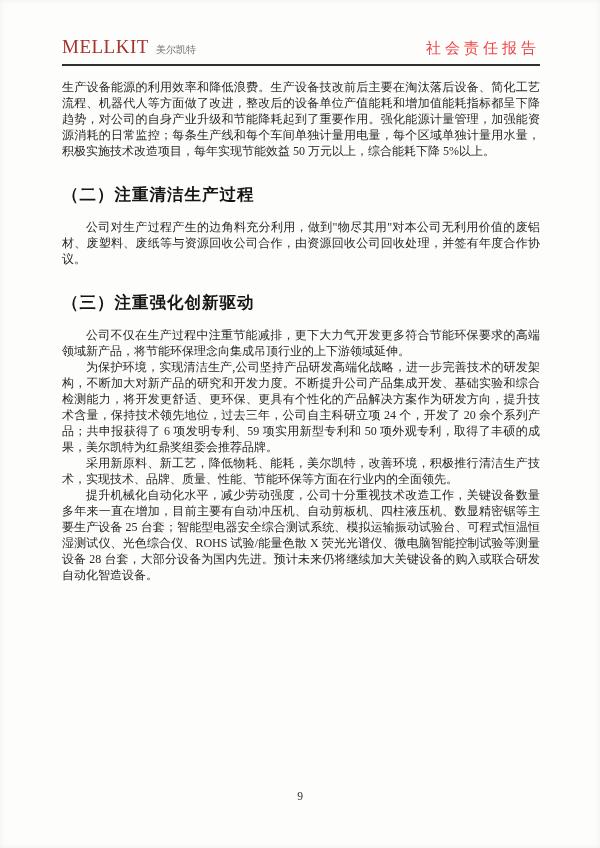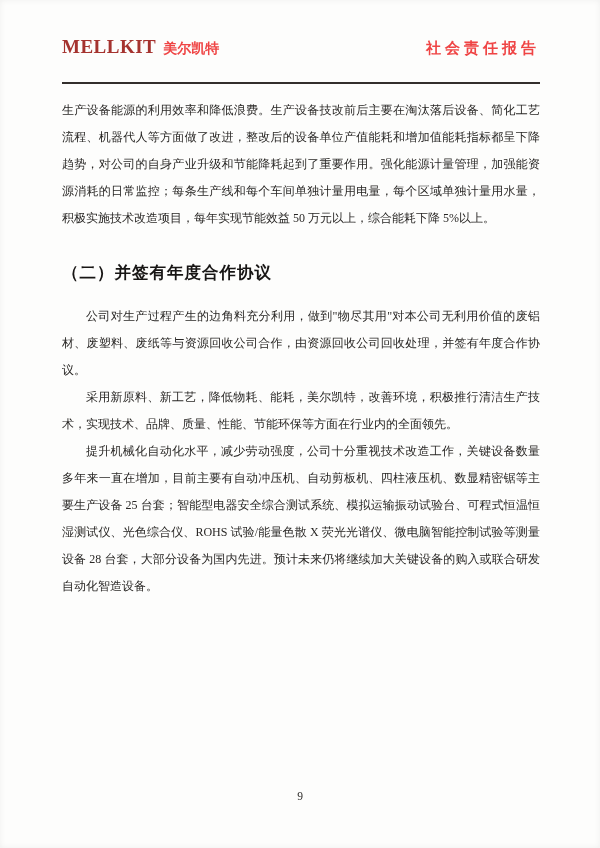--- a/index.html
+++ b/index.html
@@ -23,51 +23,50 @@
     left: 62px;
     right: 60px;
     top: 0;
   }
   
   .header {
     display: flex;
     align-items: baseline;
     justify-content: space-between;
     padding-top: 36px;
-    padding-bottom: 24px;
+    padding-bottom: 6px;
     border-bottom: 2px solid #332e2c;
-    font-weight: bold;
   }
   .brand {
     display: flex;
     align-items: baseline;
     gap: 7px;
   }
   .brand-en {
     font-family: "Liberation Serif", "DejaVu Serif", serif;
     font-size: 19px;
     letter-spacing: 0.5px;
     color: #a5332f;
   }
   .brand-cn {
     font-family: "Liberation Serif", "DejaVu Serif", serif;
-    font-size: 14px;
-    color: #ef4444;
+    font-size: 10px;
+    color: #737373;
   }
   .doc-title {
     font-family: "Liberation Serif", "DejaVu Serif", serif;
     font-size: 15px;
     letter-spacing: 4px;
     color: #ef4444;
   }
   
   .body-text {
     margin-top: 13px;
     font-size: 12px;
-    line-height: 27px;
+    line-height: 16px;
     color: #292725;
     text-align: justify;
   }
   .para {
     margin: 0;
     text-indent: 2em;
   }
   .para.no-indent {
     text-indent: 0;
   }
@@ -103,23 +102,26 @@
       <div class="brand">
         <span class="brand-en">MELLKIT</span>
         <span class="brand-cn">美尔凯特</span>
       </div>
       <div class="doc-title">社会责任报告</div>
     </div>
 
     <div class="body-text">
       <p class="para no-indent">生产设备能源的利用效率和降低浪费。生产设备技改前后主要在淘汰落后设备、简化工艺流程、机器代人等方面做了改进，整改后的设备单位产值能耗和增加值能耗指标都呈下降趋势，对公司的自身产业升级和节能降耗起到了重要作用。强化能源计量管理，加强能资源消耗的日常监控；每条生产线和每个车间单独计量用电量，每个区域单独计量用水量，积极实施技术改造项目，每年实现节能效益 50 万元以上，综合能耗下降 5%以上。</p>
 
-      <h2 class="section-heading">（二）并签有年度合作协议</h2>
+      <h2 class="section-heading">（二）注重清洁生产过程</h2>
       <p class="para">公司对生产过程产生的边角料充分利用，做到"物尽其用"对本公司无利用价值的废铝材、废塑料、废纸等与资源回收公司合作，由资源回收公司回收处理，并签有年度合作协议。</p>
 
+      <h2 class="section-heading">（三）注重强化创新驱动</h2>
+      <p class="para">公司不仅在生产过程中注重节能减排，更下大力气开发更多符合节能环保要求的高端领域新产品，将节能环保理念向集成吊顶行业的上下游领域延伸。</p>
+      <p class="para">为保护环境，实现清洁生产,公司坚持产品研发高端化战略，进一步完善技术的研发架构，不断加大对新产品的研究和开发力度。不断提升公司产品集成开发、基础实验和综合检测能力，将开发更舒适、更环保、更具有个性化的产品解决方案作为研发方向，提升技术含量，保持技术领先地位，过去三年，公司自主科研立项 24 个，开发了 20 余个系列产品；共申报获得了 6 项发明专利、59 项实用新型专利和 50 项外观专利，取得了丰硕的成果，美尔凯特为红鼎奖组委会推荐品牌。</p>
       <p class="para">采用新原料、新工艺，降低物耗、能耗，美尔凯特，改善环境，积极推行清洁生产技术，实现技术、品牌、质量、性能、节能环保等方面在行业内的全面领先。</p>
       <p class="para">提升机械化自动化水平，减少劳动强度，公司十分重视技术改造工作，关键设备数量多年来一直在增加，目前主要有自动冲压机、自动剪板机、四柱液压机、数显精密锯等主要生产设备 25 台套；智能型电器安全综合测试系统、模拟运输振动试验台、可程式恒温恒湿测试仪、光色综合仪、ROHS 试验/能量色散 X 荧光光谱仪、微电脑智能控制试验等测量设备 28 台套，大部分设备为国内先进。预计未来仍将继续加大关键设备的购入或联合研发自动化智造设备。</p>
     </div>
 
   </div>
 
   <div class="footer">
     <span class="page-number">9</span>
   </div>
 </div>

